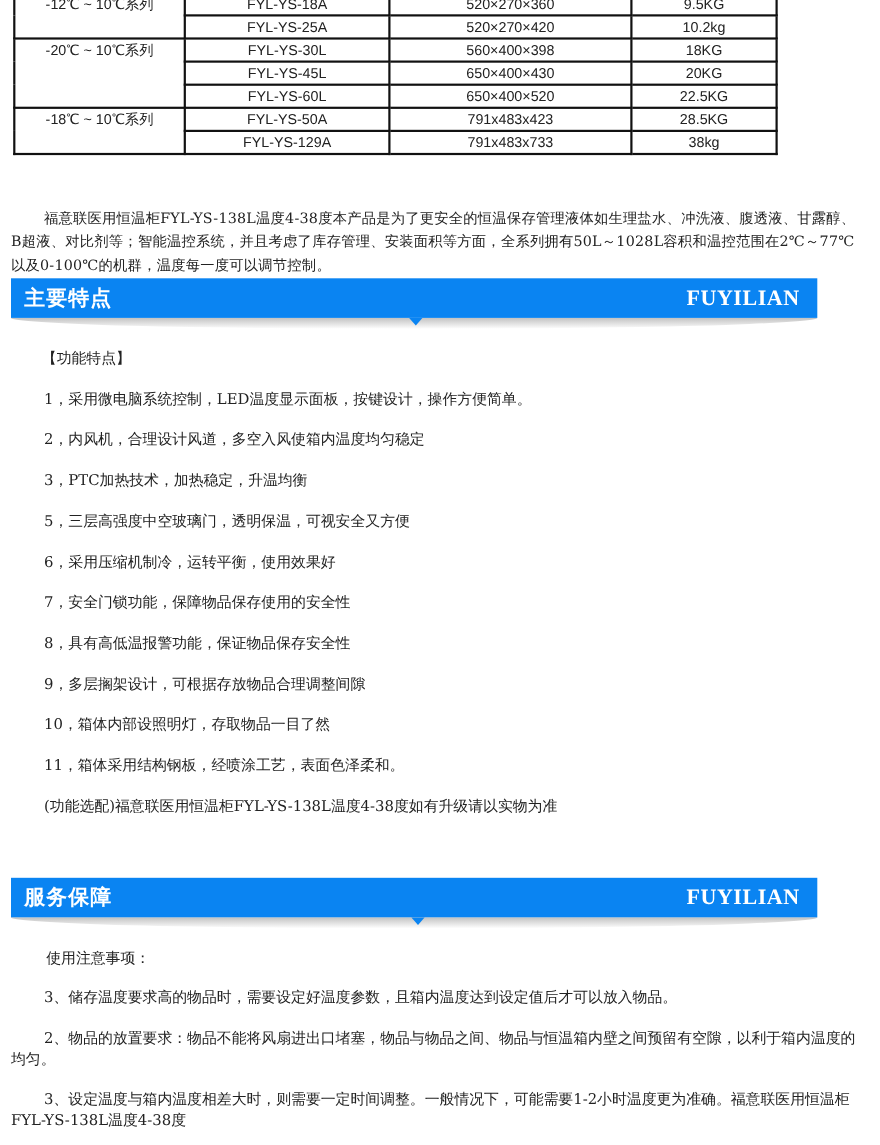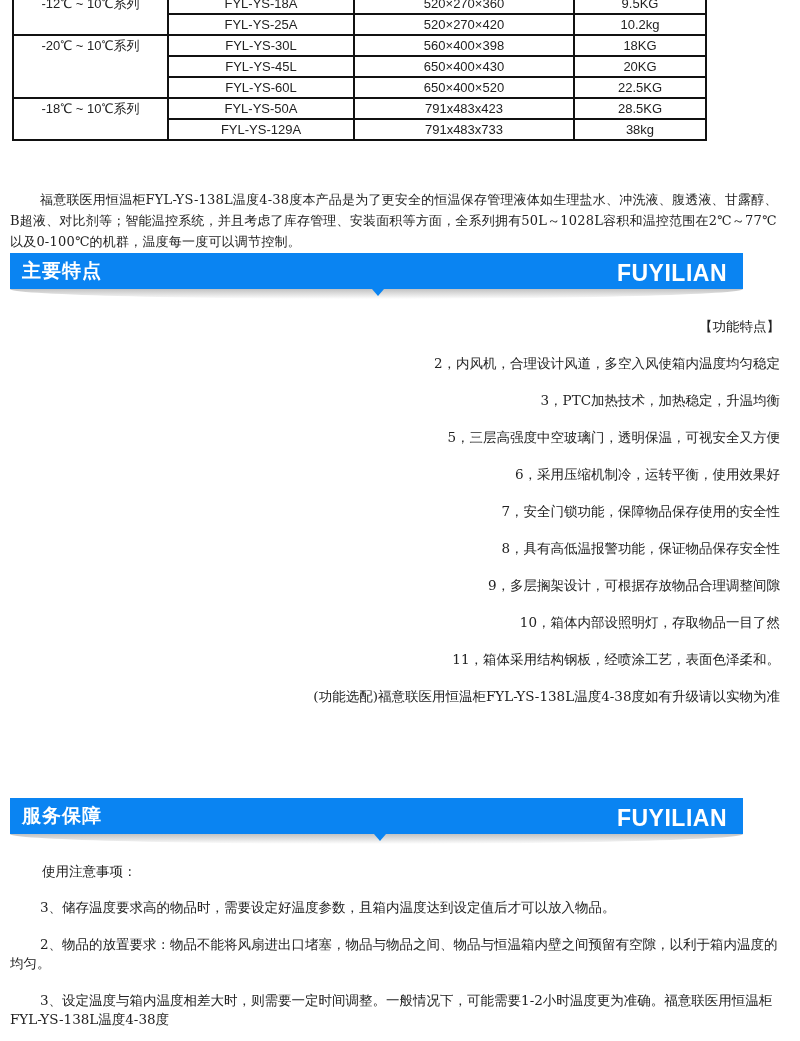--- a/index.html
+++ b/index.html
@@ -23,34 +23,34 @@
              color: #222; text-indent: 30px; letter-spacing: 0.2px; }
 
     
     .banner { position: absolute; left: 10px; width: 733px; height: 36px;
               background: #0a84f2; }
     .banner::after { content: ""; position: absolute; left: 0; right: 0; bottom: -10px; height: 10px;
               background: linear-gradient(to bottom, rgba(120,120,120,0.45), rgba(255,255,255,0));
               border-radius: 0 0 50% 50% / 0 0 100% 100%; }
     .banner .title { position: absolute; left: 12px; top: 5px; font-size: 19px; font-weight: bold;
                      color: #ffffff; font-family: Liberation Sans, sans-serif; letter-spacing: 1px; }
-    .banner .brand { position: absolute; right: 16px; top: 7px; font-size: 23px; font-weight: bold;
-                     color: #ffffff; font-family: Liberation Sans, sans-serif; letter-spacing: 0.5px; margin-left: 41px; }
+    .banner .brand { position: absolute; right: 16px; top: 7px; font-size: 20px; font-weight: bold;
+                     color: #ffffff; font-family: Liberation Serif, serif; letter-spacing: 0.5px; margin-left: 41px; }
     .banner .notch { position: absolute; bottom: -7px; width: 0; height: 0;
                      border-left: 6px solid transparent; border-right: 6px solid transparent;
                      border-top: 7px solid #0a84f2; z-index: 2; }
 
     #banner-features { top: 253px; }
     #banner-features .notch { left: 362px; }
     #banner-service { top: 798px; }
     #banner-service .notch { left: 364px; }
 
     
     .features { position: absolute; left: 40px; top: 313px; width: 740px;
-                font-family: "DejaVu Serif", serif; font-size: 13.5px; color: #222; text-align: right; }
+                font-family: "DejaVu Serif", serif; font-size: 13.5px; color: #222; }
     .features .line { height: 37px; line-height: 26px; white-space: nowrap; }
     .features .heading { margin-left: -2px; }
 
     
     .service { position: absolute; left: 10px; top: 858px; width: 780px;
                font-family: "DejaVu Serif", serif; font-size: 13.5px; color: #222; }
     .service .label { margin-left: 32px; height: 40px; line-height: 26px; }
     .service .para { text-indent: 30px; line-height: 19px; margin-bottom: 18px; }
   </style>
 </head>
@@ -102,20 +102,21 @@
 <p class="intro">福意联医用恒温柜FYL-YS-138L温度4-38度本产品是为了更安全的恒温保存管理液体如生理盐水、冲洗液、腹透液、甘露醇、B超液、对比剂等；智能温控系统，并且考虑了库存管理、安装面积等方面，全系列拥有50L～1028L容积和温控范围在2℃～77℃以及0-100℃的机群，温度每一度可以调节控制。</p>
 
 <div class="banner" id="banner-features">
   <span class="title">主要特点</span>
   <span class="brand">FUYILIAN</span>
   <span class="notch"></span>
 </div>
 
 <div class="features">
   <div class="line heading">【功能特点】</div>
+  <div class="line">1，采用微电脑系统控制，LED温度显示面板，按键设计，操作方便简单。</div>
   <div class="line">2，内风机，合理设计风道，多空入风使箱内温度均匀稳定</div>
   <div class="line">3，PTC加热技术，加热稳定，升温均衡</div>
   <div class="line">5，三层高强度中空玻璃门，透明保温，可视安全又方便</div>
   <div class="line">6，采用压缩机制冷，运转平衡，使用效果好</div>
   <div class="line">7，安全门锁功能，保障物品保存使用的安全性</div>
   <div class="line">8，具有高低温报警功能，保证物品保存安全性</div>
   <div class="line">9，多层搁架设计，可根据存放物品合理调整间隙</div>
   <div class="line">10，箱体内部设照明灯，存取物品一目了然</div>
   <div class="line">11，箱体采用结构钢板，经喷涂工艺，表面色泽柔和。</div>
   <div class="line">(功能选配)福意联医用恒温柜FYL-YS-138L温度4-38度如有升级请以实物为准</div>

